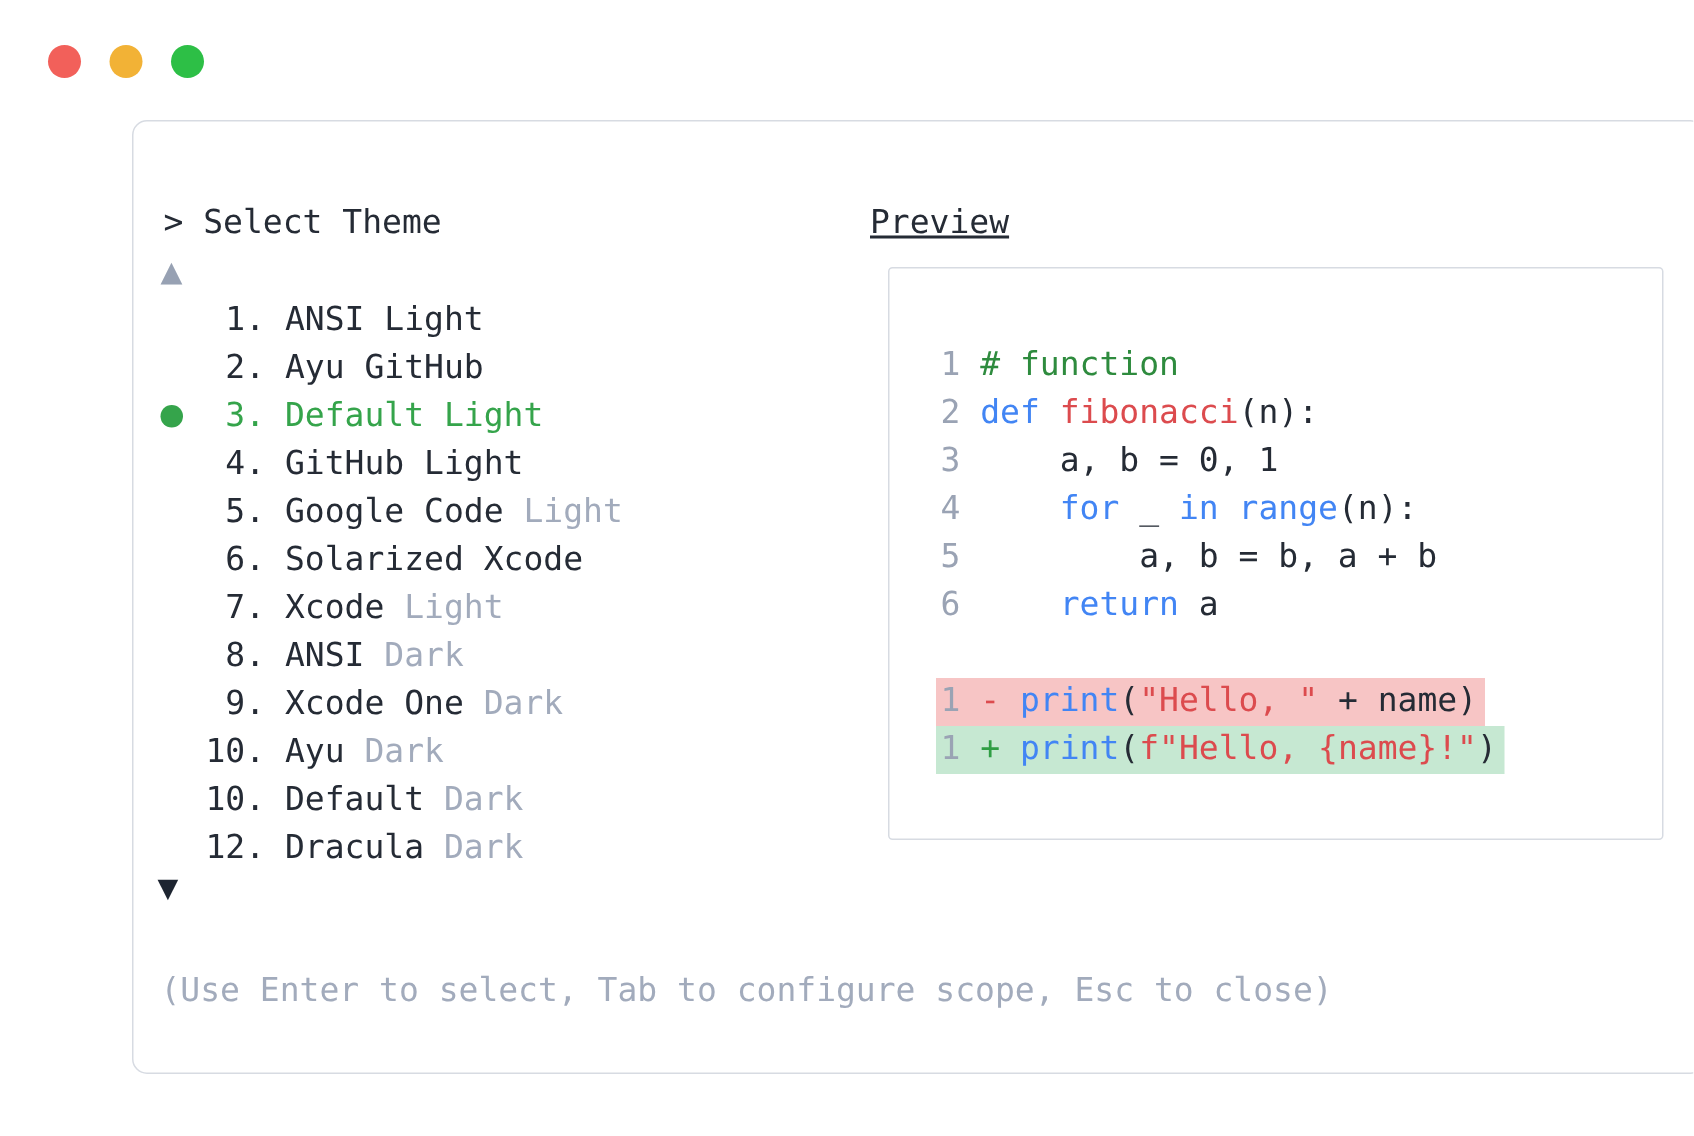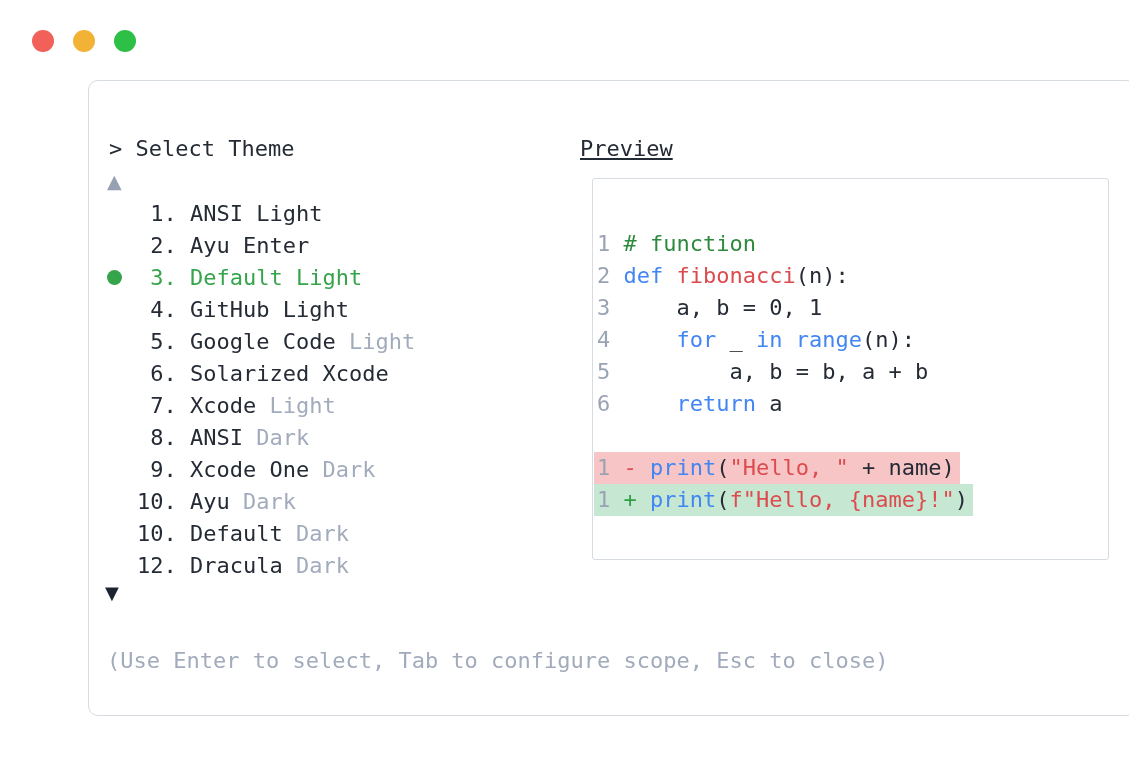--- a/index.html
+++ b/index.html
@@ -42,21 +42,21 @@
     position:absolute;left:16px;top:496px;height:32px;line-height:32px;
     font-size:18px;color:var(--scroll-down);font-family:"DejaVu Sans","Liberation Sans",sans-serif;
   }
   .hint{position:absolute;left:18px;top:564px;height:32px;line-height:32px;color:var(--muted);white-space:pre;text-align:center;}
 
   
   .preview-label{position:absolute;left:491px;top:52px;height:32px;line-height:32px;text-decoration:underline;}
   .preview-box{
     position:absolute;left:503px;top:97px;width:517px;height:382px;box-sizing:border-box;
     border:1.5px solid var(--panel-border);border-radius:3px;background:#fff;
-    padding:49px 0 0 4px;overflow:hidden;
+    padding:49px 0 0 34px;overflow:hidden;
   }
   .code-line{height:32px;line-height:32px;white-space:pre;width:max-content;padding:0 5px 0 3px;margin-left:-3px;}
   .code-line.bg-del{background:var(--diff-del-bg);}
   .code-line.bg-add{background:var(--diff-add-bg);}
   .ln{color:var(--line-number);}
   .tok-kw{color:var(--code-blue);}
   .tok-fn,.tok-str,.tok-minus{color:var(--code-red);}
   .tok-com{color:var(--code-green);}
   .tok-plus{color:var(--plus-green);}
   .tok-pl{color:var(--plain);}
@@ -73,21 +73,21 @@
   </div>
 
   <div class="panel">
 
     <div class="prompt">&gt; Select Theme</div>
 
     <div class="scroll-up">▲</div>
 
     <ul class="theme-list" id="theme-list">
         <li class="theme-item"><span class="bullet"></span><span class="num"> 1.</span><span class="name"> ANSI Light</span></li>
-        <li class="theme-item"><span class="bullet"></span><span class="num"> 2.</span><span class="name"> Ayu Enter</span></li>
+        <li class="theme-item"><span class="bullet"></span><span class="num"> 2.</span><span class="name"> Ayu GitHub</span></li>
         <li class="theme-item selected"><span class="bullet"></span><span class="num"> 3.</span><span class="name"> Default Light</span></li>
         <li class="theme-item"><span class="bullet"></span><span class="num"> 4.</span><span class="name"> GitHub Light</span></li>
         <li class="theme-item"><span class="bullet"></span><span class="num"> 5.</span><span class="name"> Google Code</span><span class="muted"> Light</span></li>
         <li class="theme-item"><span class="bullet"></span><span class="num"> 6.</span><span class="name"> Solarized Xcode</span></li>
         <li class="theme-item"><span class="bullet"></span><span class="num"> 7.</span><span class="name"> Xcode</span><span class="muted"> Light</span></li>
         <li class="theme-item"><span class="bullet"></span><span class="num"> 8.</span><span class="name"> ANSI</span><span class="muted"> Dark</span></li>
         <li class="theme-item"><span class="bullet"></span><span class="num"> 9.</span><span class="name"> Xcode One</span><span class="muted"> Dark</span></li>
         <li class="theme-item"><span class="bullet"></span><span class="num">10.</span><span class="name"> Ayu</span><span class="muted"> Dark</span></li>
         <li class="theme-item"><span class="bullet"></span><span class="num">10.</span><span class="name"> Default</span><span class="muted"> Dark</span></li>
         <li class="theme-item"><span class="bullet"></span><span class="num">12.</span><span class="name"> Dracula</span><span class="muted"> Dark</span></li>

